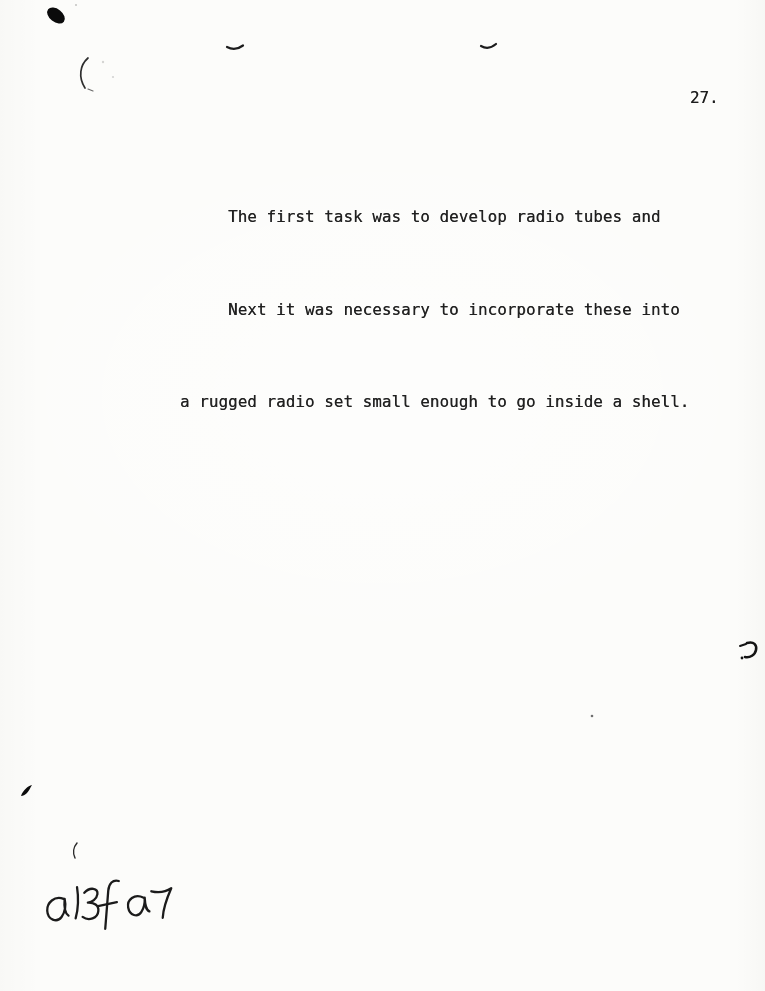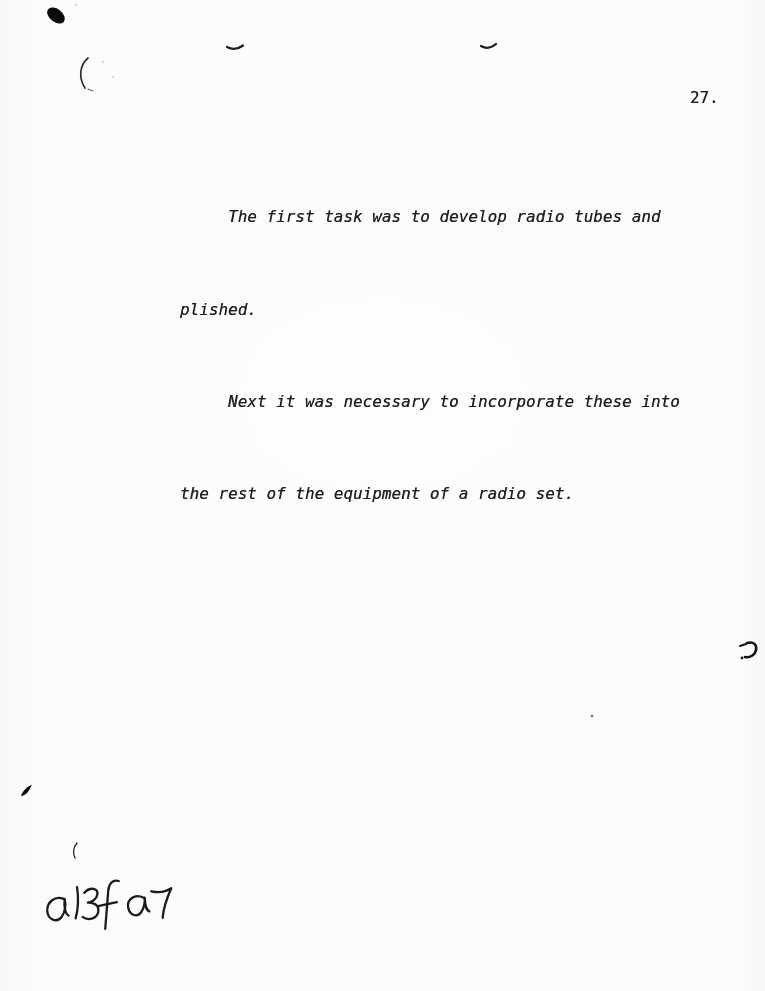--- a/index.html
+++ b/index.html
@@ -22,42 +22,41 @@
       linear-gradient(270deg, rgba(0,0,0,.02), rgba(0,0,0,0) 30px);
   }
   .typetext{
     position:absolute;left:180px;top:141px;width:560px;
     color:#1f1f1f;
     font-size:15.8px;line-height:30.7px;
     letter-spacing:.1px;
     white-space:pre;
     text-shadow:.35px 0 0 rgba(20,20,20,.75);
   }
-  .tl{height:30.7px;font-style:italic;}
+  .tl{height:30.7px;}
   .pagenum{
     position:absolute;left:690px;top:83px;
     color:#1c1c1c;font-size:15.8px;line-height:30.7px;
     text-shadow:.35px 0 0 rgba(20,20,20,.75);
     white-space:pre;
   }
   svg.marks{position:absolute;left:0;top:0;pointer-events:none;}
   .sr{position:absolute;width:1px;height:1px;overflow:hidden;clip:rect(0 0 0 0);}
 </style>
 </head>
 <body>
 
 <div class="page">
 
   <div class="pagenum">27.</div>
 
   <main class="typetext">
     <div class="tl">     The first task was to develop radio tubes and</div>
-    <div class="tl">plished.</div>
     <div class="tl">     Next it was necessary to incorporate these into</div>
-    <div class="tl">the rest of the equipment of a radio set.</div>
+    <div class="tl">a rugged radio set small enough to go inside a shell.</div>
     
     
     
     
     
     
     
     
     
     

